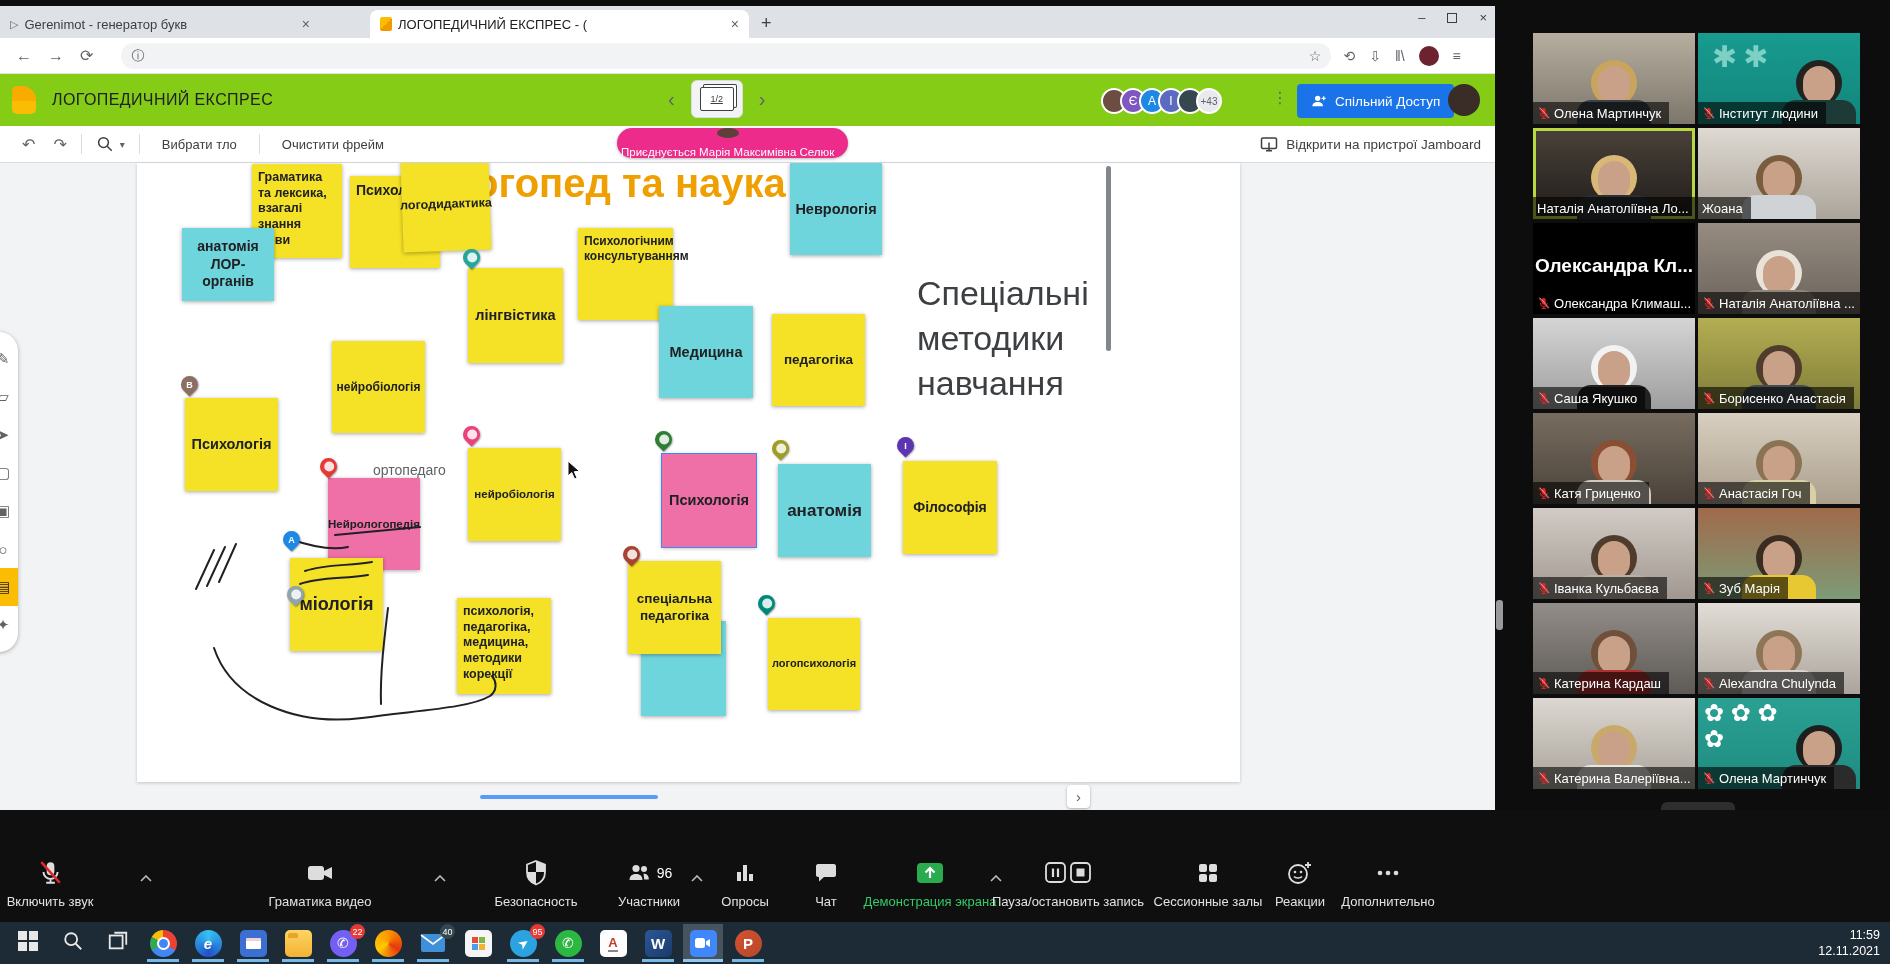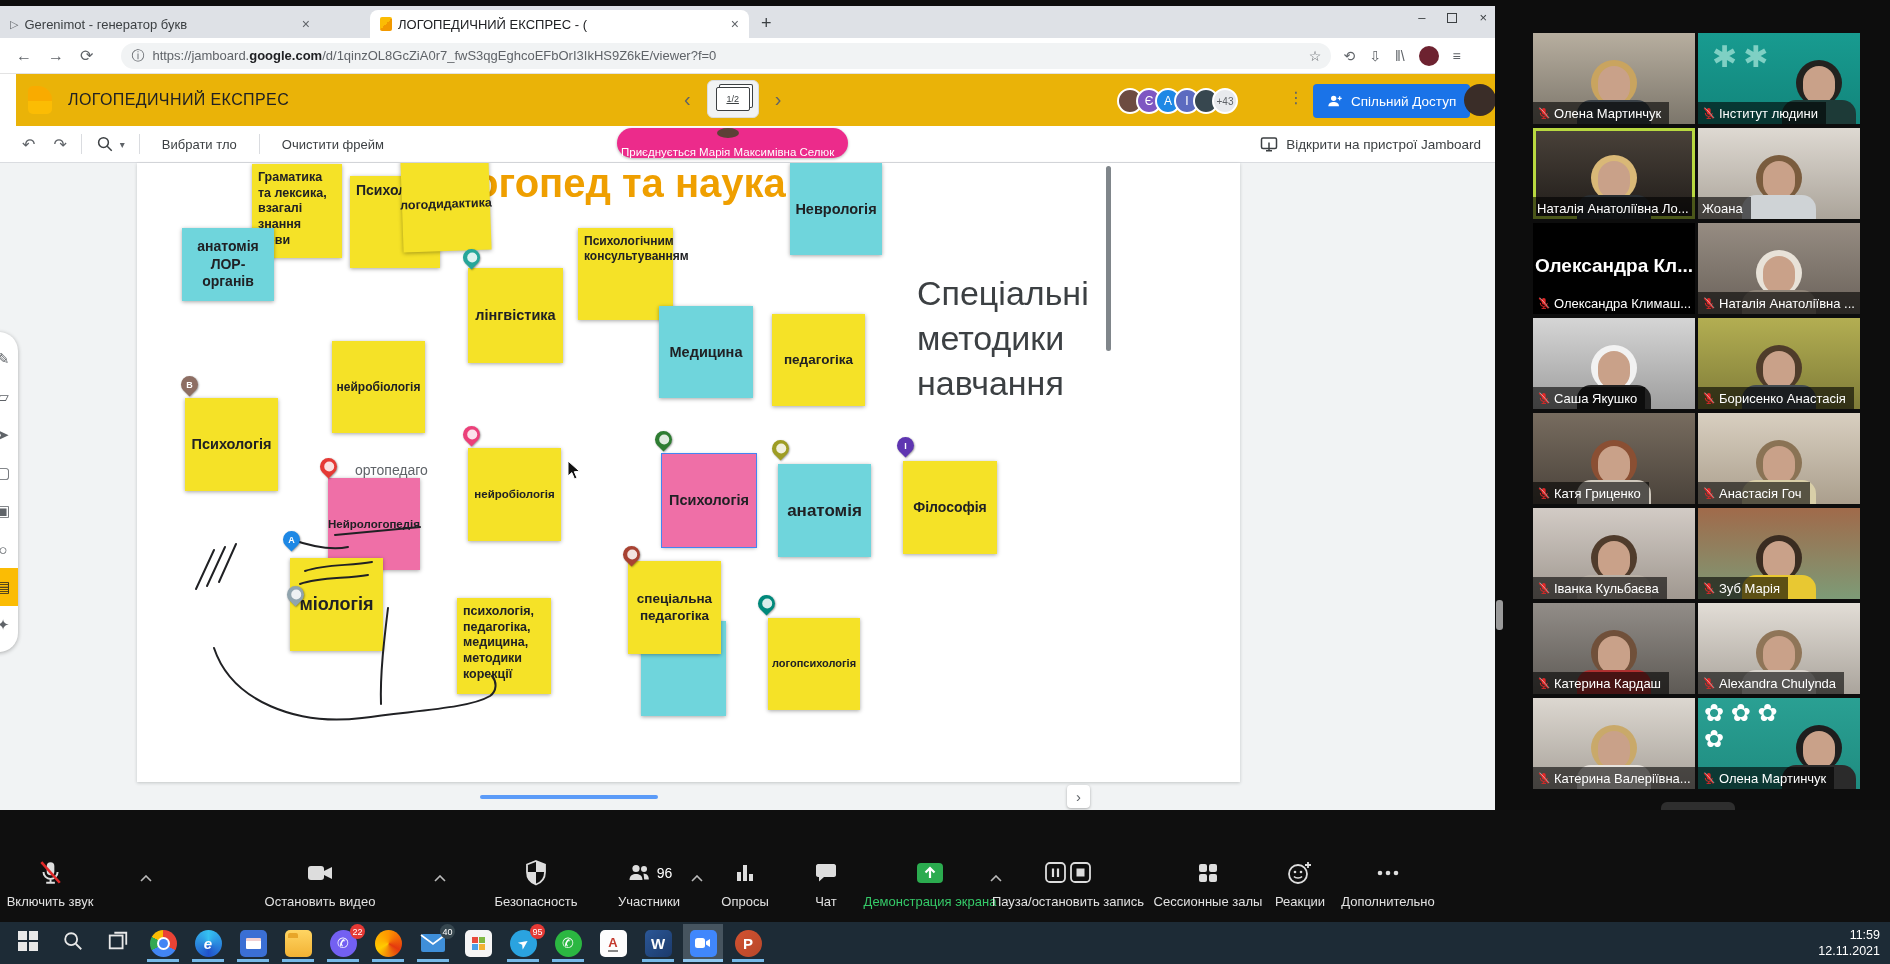--- a/index.html
+++ b/index.html
@@ -20,21 +20,21 @@
 .wc-max { width:10px; height:10px; border:1.5px solid #3c4043; display:inline-block; }
 .urlbar { position:absolute; left:0; top:32px; width:100%; height:36px; background:#ffffff; border-bottom:1px solid #e3e3e3; display:flex; align-items:center; }
 .navbtn { color:#5f6368; font-size:16px; margin-left:16px; }
 .omnibox { margin-left:28px; width:1210px; height:26px; background:#f1f3f4; border-radius:13px; display:flex; align-items:center; padding:0 10px; font-size:13px; color:#5f6368; }
 .omnibox .url-domain { color:#202124; font-weight:700; }
 .omnibox .star { margin-left:auto; font-size:14px; }
 .chromeicons { display:flex; gap:14px; align-items:center; margin-left:12px; color:#5f6368; font-size:14px; }
 .profile-dot { width:20px; height:20px; border-radius:50%; background:#6d2230; }
 
 
-.jb-header { position:absolute; left:16px; top:68px; width:100%; height:52px; background:#eab308; display:flex; align-items:center; }
+.jb-header { position:absolute; left:0; top:68px; width:100%; height:52px; background:#84cc16; display:flex; align-items:center; }
 .jb-logo { width:24px; height:28px; margin-left:12px; background:linear-gradient(180deg,#f9ab00 55%,#fbbc04 55%); border-radius:5px 14px 5px 5px; }
 .jb-title { margin-left:16px; font-size:16px; letter-spacing:.4px; color:#202124; }
 .frame-nav { position:absolute; left:668px; top:6px; display:flex; align-items:center; gap:16px; }
 .fn-arrow { color:#5f6368; font-size:20px; }
 .fn-box { width:52px; height:38px; border:1px solid #dadce0; border-radius:6px; background:#f1f3f4; display:flex; align-items:center; justify-content:center; }
 .fn-inner { width:34px; height:24px; border:1.5px solid #3c4043; border-radius:2px; background:#fff; font-size:9px; color:#3c4043; display:flex; align-items:center; justify-content:center; box-shadow:3px -3px 0 -1px #fff,3px -3px 0 0 #3c4043;text-decoration:underline; }
 .collab { position:absolute; left:1108px; top:14px; display:flex; align-items:center; }
 .cav { width:26px; height:26px; border-radius:50%; border:2px solid #fff; margin-left:-7px; color:#fff; font-size:12px; display:flex; align-items:center; justify-content:center; }
 .cav.more { background:#e8eaed; color:#5f6368; font-size:10px; }
 .kebab { position:absolute; left:1272px; top:14px; color:#5f6368; font-size:16px; letter-spacing:1px; }
@@ -47,21 +47,21 @@
 .open-device { position:absolute; right:14px; display:flex; align-items:center; gap:8px; color:#3c4043; font-size:13.5px; }
 .toast { position:absolute; left:617px; top:122px; height:30px; background:#ec2b8b; border-radius:16px; display:flex; align-items:center; padding:0 14px 0 4px; gap:8px; z-index:40; box-shadow:0 1px 3px rgba(0,0,0,.3);flex-direction:column; }
 .toast .tavatar { width:22px; height:22px; border-radius:50%; background:#5d4037; }
 .toast span { color:#fff; font-size:11.5px; }
 
 
 .canvas-area { position:absolute; left:0; top:157px; width:100%; height:647px; background:#f1f3f4; }
 .frame { position:absolute; left:137px; top:0; width:1103px; height:619px; background:#fff; overflow:hidden; box-shadow:0 1px 3px rgba(60,64,67,.25); }
 .board-title { position:absolute; left:309px; top:-2px; font-size:40px; font-weight:700; color:#ef9f00; white-space:nowrap; }
 .side-text { position:absolute; left:780px; top:108px; font-size:34px; line-height:45px; color:#3c4043; }
-.hand-text { position:absolute; left:218px; top:299px; font-size:14px; color:#5f6368; }
+.hand-text { position:absolute; left:236px; top:299px; font-size:14px; color:#5f6368; }
 .note { position:absolute; display:flex; align-items:center; justify-content:center; text-align:center; font-weight:700; color:#202124; padding:6px; box-shadow:0 1px 4px rgba(0,0,0,.35); line-height:1.25; }
 .note.tl { align-items:flex-start; justify-content:flex-start; text-align:left; }
 .note.sel { outline:1.5px solid #4285f4; }
 .pin { position:absolute; width:17px; height:17px; border-radius:50% 50% 50% 0; transform:rotate(-45deg); box-shadow:0 1px 2px rgba(0,0,0,.4); z-index:30; }
 .pin span { transform:rotate(45deg); color:#fff; font-size:9px; font-weight:700; display:flex; width:100%; height:100%; align-items:center; justify-content:center; }
 .pin .face { position:absolute; left:3.5px; top:3.5px; width:10px; height:10px; border-radius:50%; background:rgba(255,255,255,.85); }
 .strokes { position:absolute; left:0; top:0; pointer-events:none; z-index:25; }
 .side-tools { position:absolute; left:-20px; top:169px; width:38px; border-radius:19px; background:#fff; box-shadow:0 1px 4px rgba(0,0,0,.3); padding:8px 0; display:flex; flex-direction:column; align-items:flex-end; }
 .side-tools .st { width:30px; height:38px; display:flex; align-items:center; justify-content:center; color:#5f6368; font-size:15px; }
 .side-tools .st.sel { background:#fbbc04; border-radius:4px 0 0 4px; color:#202124; }
@@ -130,21 +130,20 @@
         <span class="wc-max"></span>
         <span>×</span>
       </div>
     </div>
     <div class="urlbar">
       <span class="navbtn">←</span>
       <span class="navbtn">→</span>
       <span class="navbtn">⟳</span>
       <div class="omnibox">
         <span style="margin-right:8px;">ⓘ</span>
-        <span><span>https://jamboard.</span><span class="url-domain">google.com</span><span>/d/1qinzOL8GcZiA0r7_fwS3qgEghcoEFbOrI3IkHS9Z6kE/viewer?f=0</span></span>
         <span class="star">☆</span>
       </div>
       <div class="chromeicons">
         <span>⟲</span>
         <span>⇩</span>
         <span>‖\</span>
         <span class="profile-dot"></span>
         <span>≡</span>
       </div>
     </div>
@@ -543,21 +542,21 @@
       <div class="zt-caret" style="left: 140px;"><svg width="12" height="7" viewBox="0 0 12 7">
           <path d="M1 6 L6 1 L11 6" stroke="#bbb" stroke-width="1.6" fill="none"></path>
         </svg></div>
       <div class="zt-item" style="left: 225px;">
         <div class="icon-row">
           <svg width="28" height="24" viewBox="0 0 28 24">
             <rect x="2" y="5" width="16" height="14" rx="3" fill="#ddd"></rect>
             <path d="M18 10 L26 6 V18 L18 14 Z" fill="#ddd"></path>
           </svg>
         </div>
-        <span class="lbl">Остановить видео</span>
+        <span class="lbl">Граматика видео</span>
       </div>
       <div class="zt-caret" style="left: 434px;"><svg width="12" height="7" viewBox="0 0 12 7">
           <path d="M1 6 L6 1 L11 6" stroke="#bbb" stroke-width="1.6" fill="none"></path>
         </svg></div>
       <div class="zt-item" style="left: 441px;">
         <div class="icon-row">
           <svg width="24" height="26" viewBox="0 0 24 26">
             <path d="M12 1 L21 4.5 V12 C21 18 17.5 22.5 12 24.5 C6.5 22.5 3 18 3 12 V4.5 Z" fill="none" stroke="#ddd" stroke-width="1.8"></path>
             <path d="M12 1 L21 4.5 V12 H12 Z" fill="#ddd"></path>
             <path d="M12 12 H3 C3 18 6.5 22.5 12 24.5 Z" fill="#ddd"></path>

